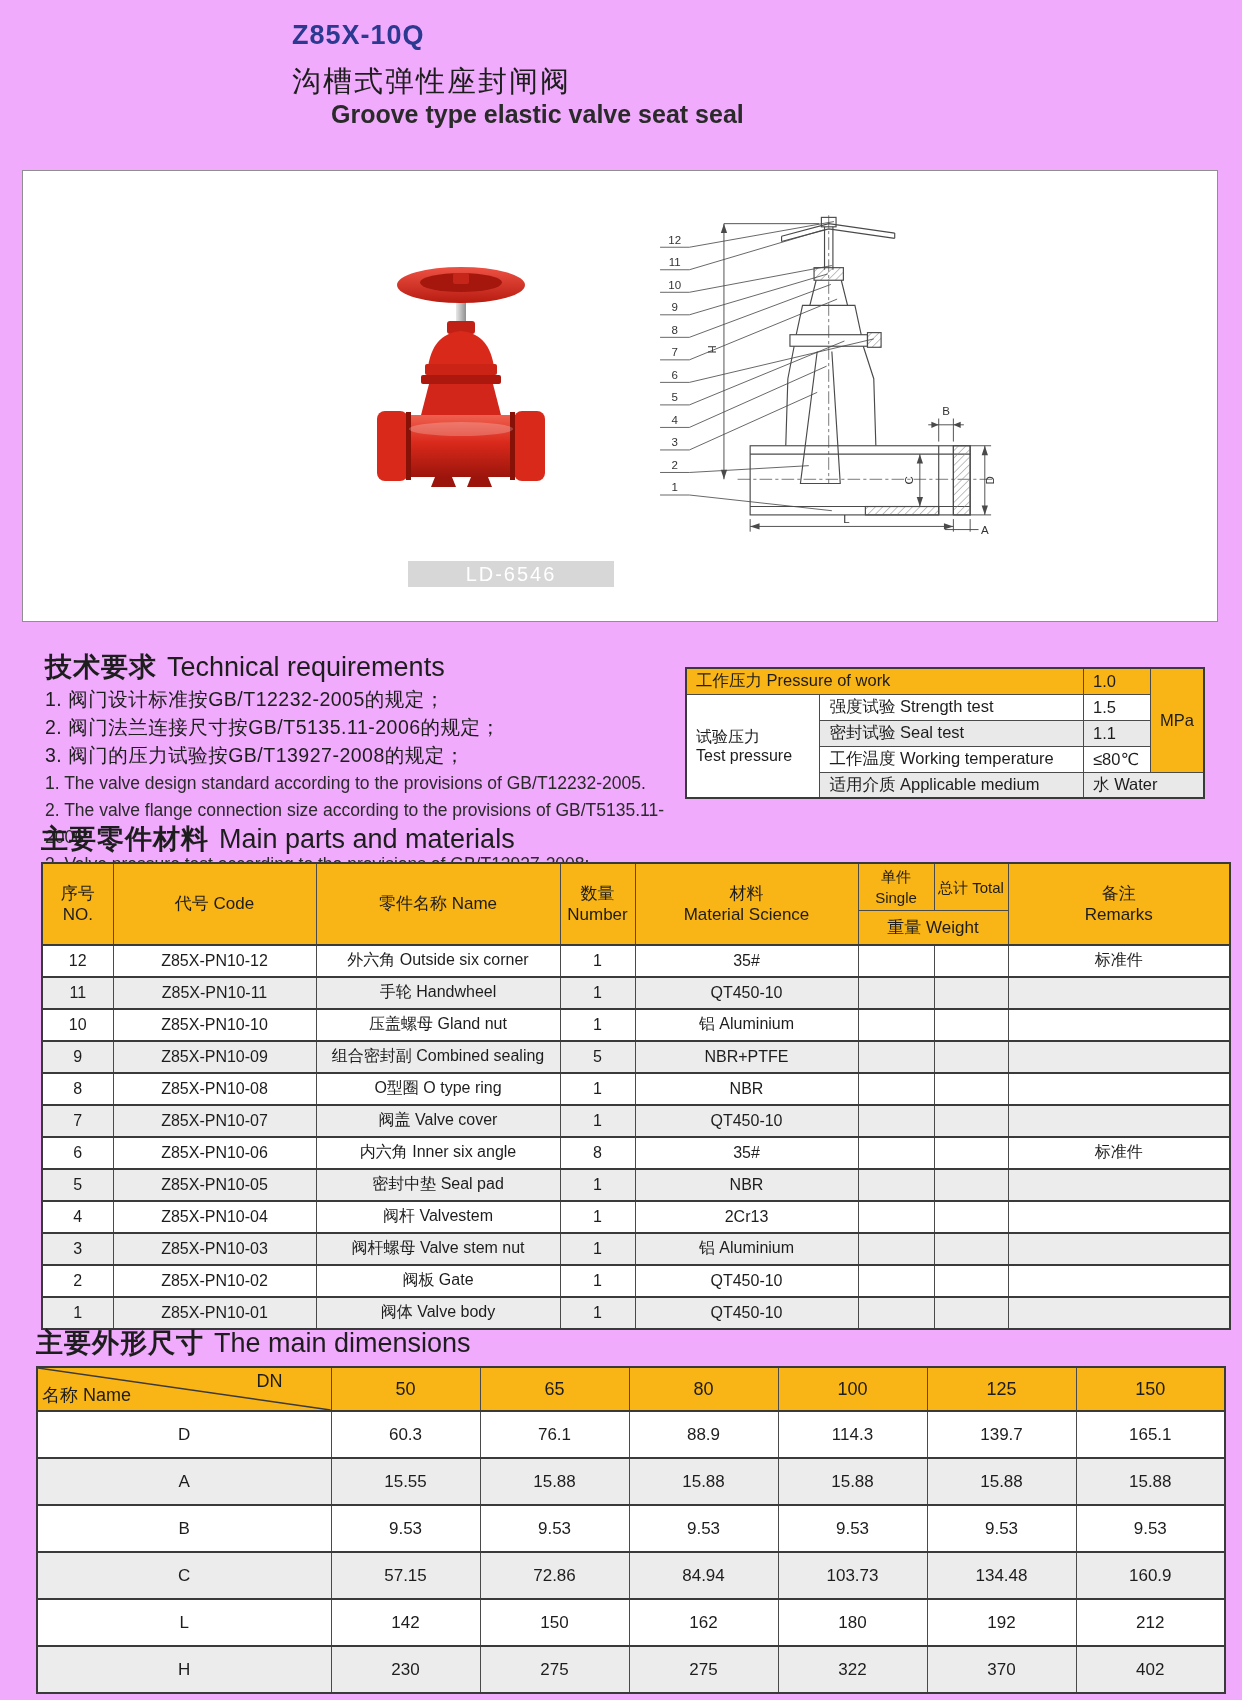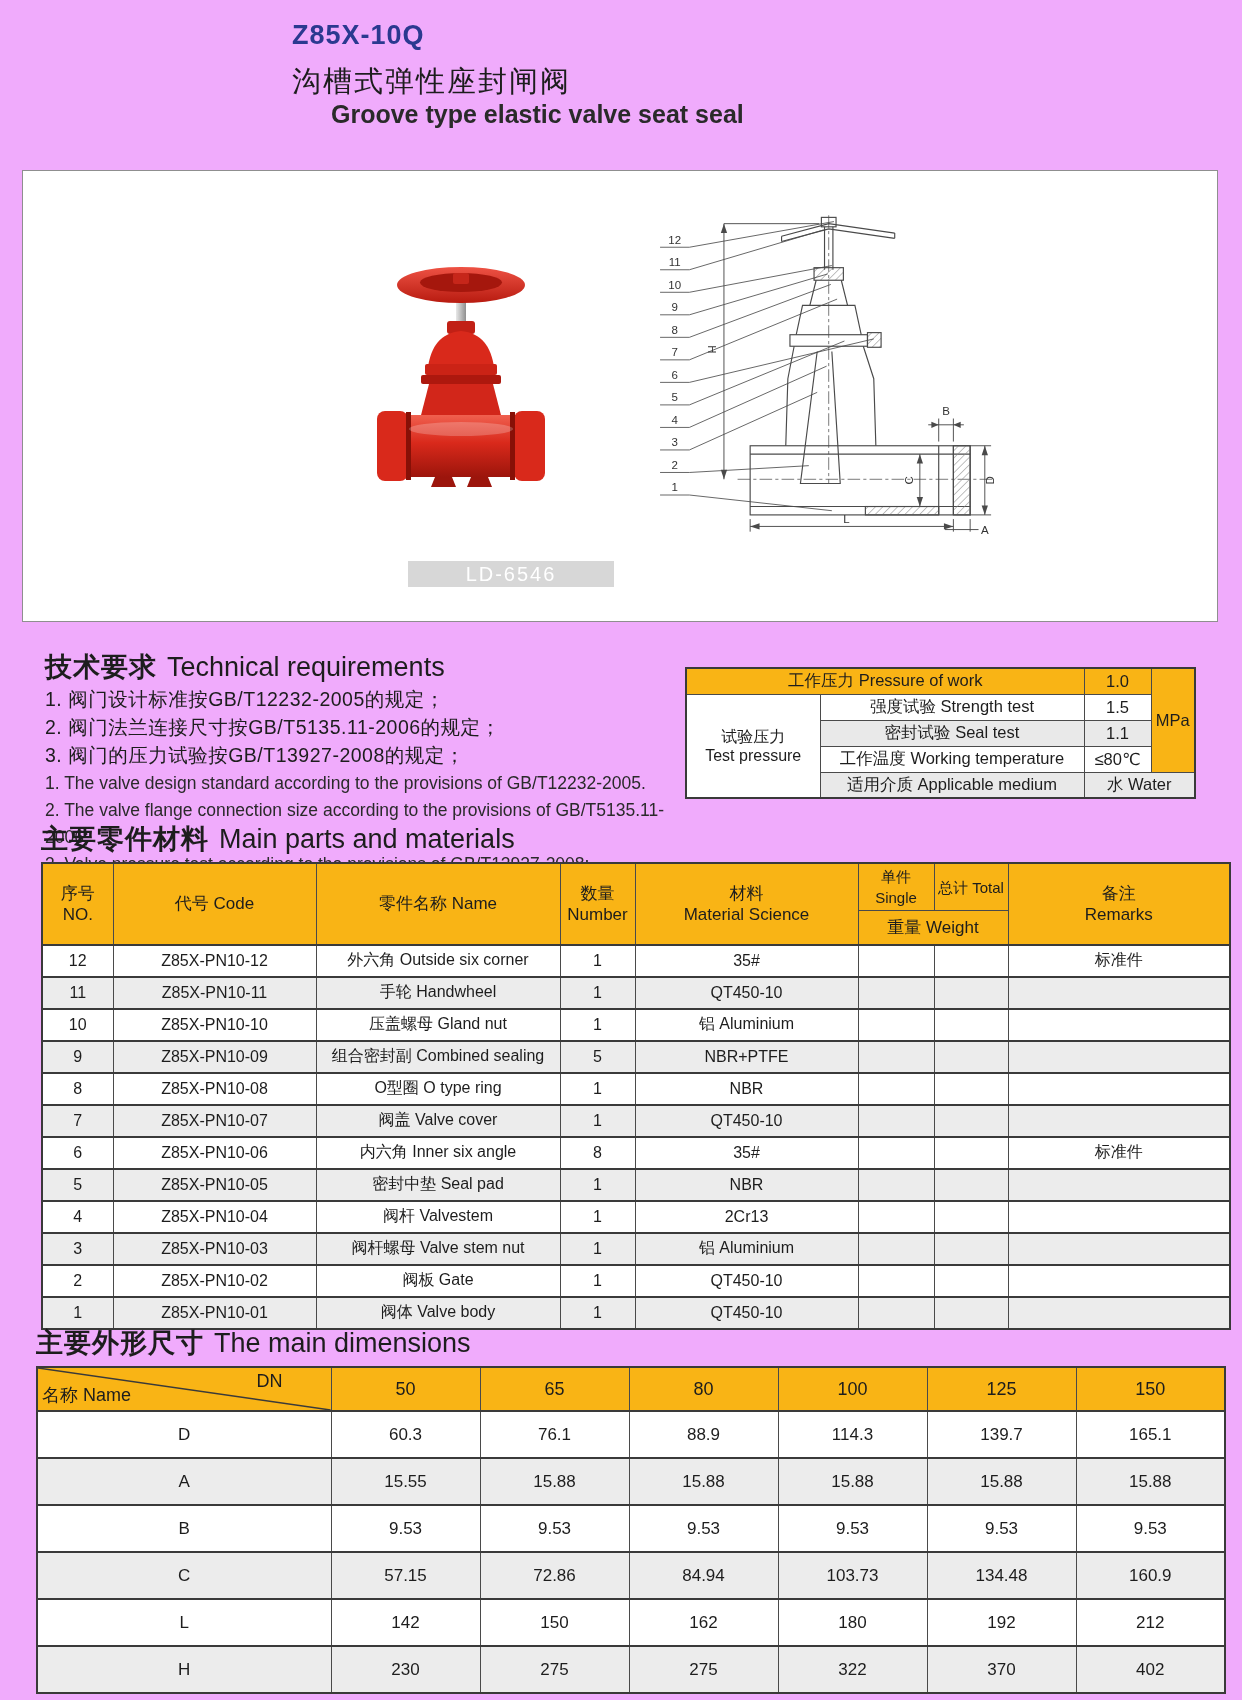--- a/index.html
+++ b/index.html
@@ -28,21 +28,21 @@
   
   .tech { position:absolute; left:24px; top:652px; width:630px;margin-left:21px; }
   .tech .zh-list { margin-top:3px; }
   .tech .zh-list div { font-size:19.5px; line-height:28px; letter-spacing:0.5px; }
   .tech .en-list { margin-top:1px; }
   .tech .en-list div { font-size:17.5px; line-height:27px; color:#2a2a2a; }
 
   
   .spec { position:absolute; left:685px; top:652px; width:520px; }
   table.spec-table { border-collapse:collapse; margin-top:15px; border:2px solid #3a3a3a; }
-  table.spec-table td { border:1px solid #4a4a4a; text-align:center; font-size:16.5px; height:26px; padding:0 3px; background:#fff; }
+  table.spec-table td { border:1px solid #4a4a4a; font-size:16.5px; height:26px; padding:0 9px; background:#fff; }
   table.spec-table tr.yellow td { background:#F9B415; }
   table.spec-table tr.gray td.g { background:#e9e9e9; }
   table.spec-table td.tp { font-size:16px; line-height:19px; }
 
   
   .parts { position:absolute; left:41px; top:824px; width:1190px; }
   table.parts-table { border-collapse:collapse; margin-top:8px; border:2px solid #3a3a3a; table-layout:fixed; width:1188px; }
   table.parts-table th { background:#F9B415; border:1px solid #4a4a4a; font-weight:400; font-size:17px; line-height:21px; padding:2px; }
   table.parts-table thead tr { height:34px; }
   table.parts-table th.small { font-size:15px; }

